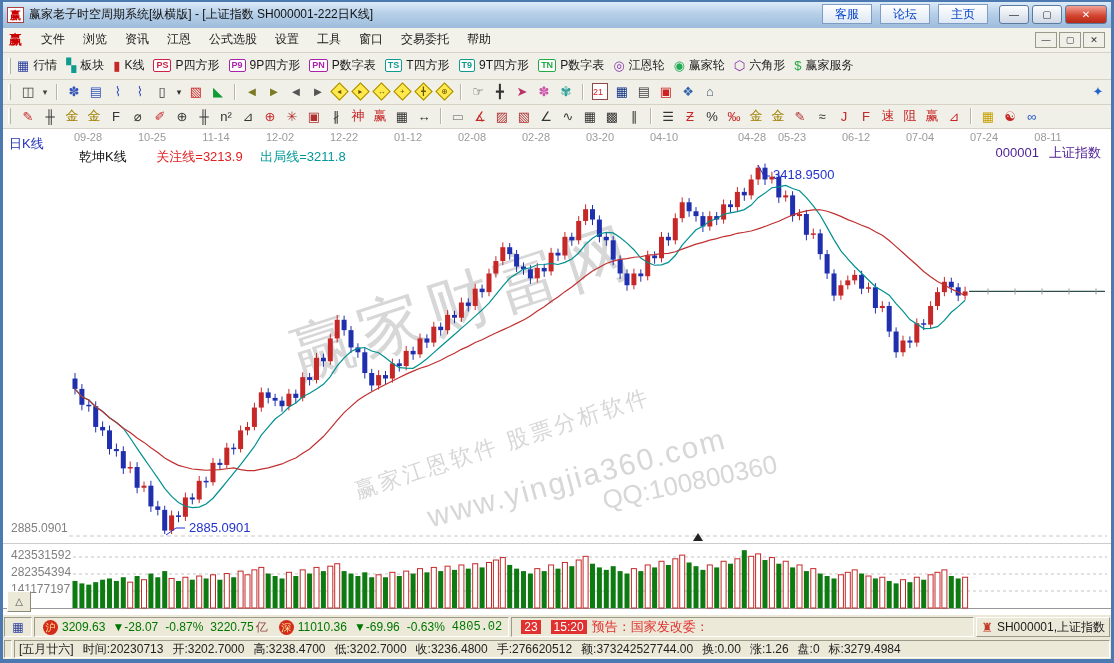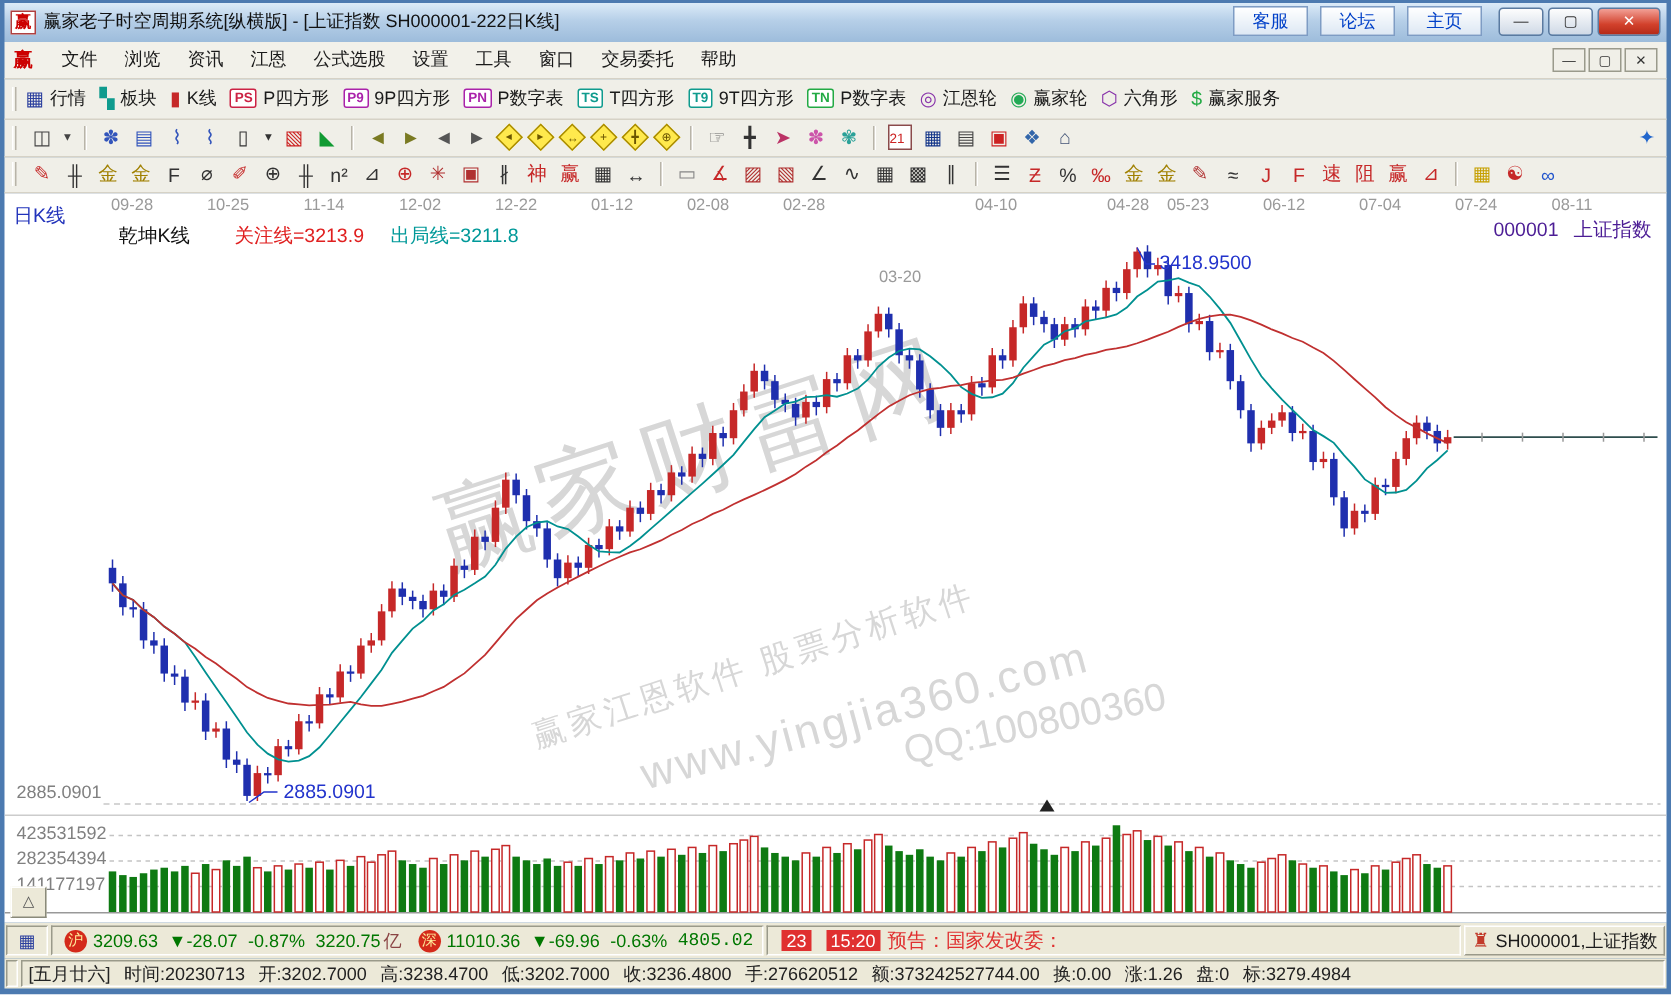--- a/index.html
+++ b/index.html
@@ -281,21 +281,21 @@
     <div class="pane-label">日K线</div>
     <div class="dates" id="date-row">
         <span style="left: 85px;">09-28</span>
         <span style="left: 149px; text-align: right;">10-25</span>
         <span style="left: 213px;">11-14</span>
         <span style="left: 277px;">12-02</span>
         <span style="left: 341px;">12-22</span>
         <span style="left: 405px;">01-12</span>
         <span style="left: 469px; text-align: center;">02-08</span>
         <span style="left: 533px;">02-28</span>
-        <span style="left: 597px; margin-top: 48px;">03-20</span>
+        <span style="left: 597px;">03-20</span>
         <span style="left: 661px;">04-10</span>
         <span style="left: 725px; padding-left: 48px;">04-28</span>
         <span style="left: 789px;">05-23</span>
         <span style="left: 853px;">06-12</span>
         <span style="left: 917px;">07-04</span>
         <span style="left: 981px;">07-24</span>
         <span style="left: 1045px;">08-11</span>
       </div>
     <div class="subrow">
       <span class="k-name">乾坤K线</span>

